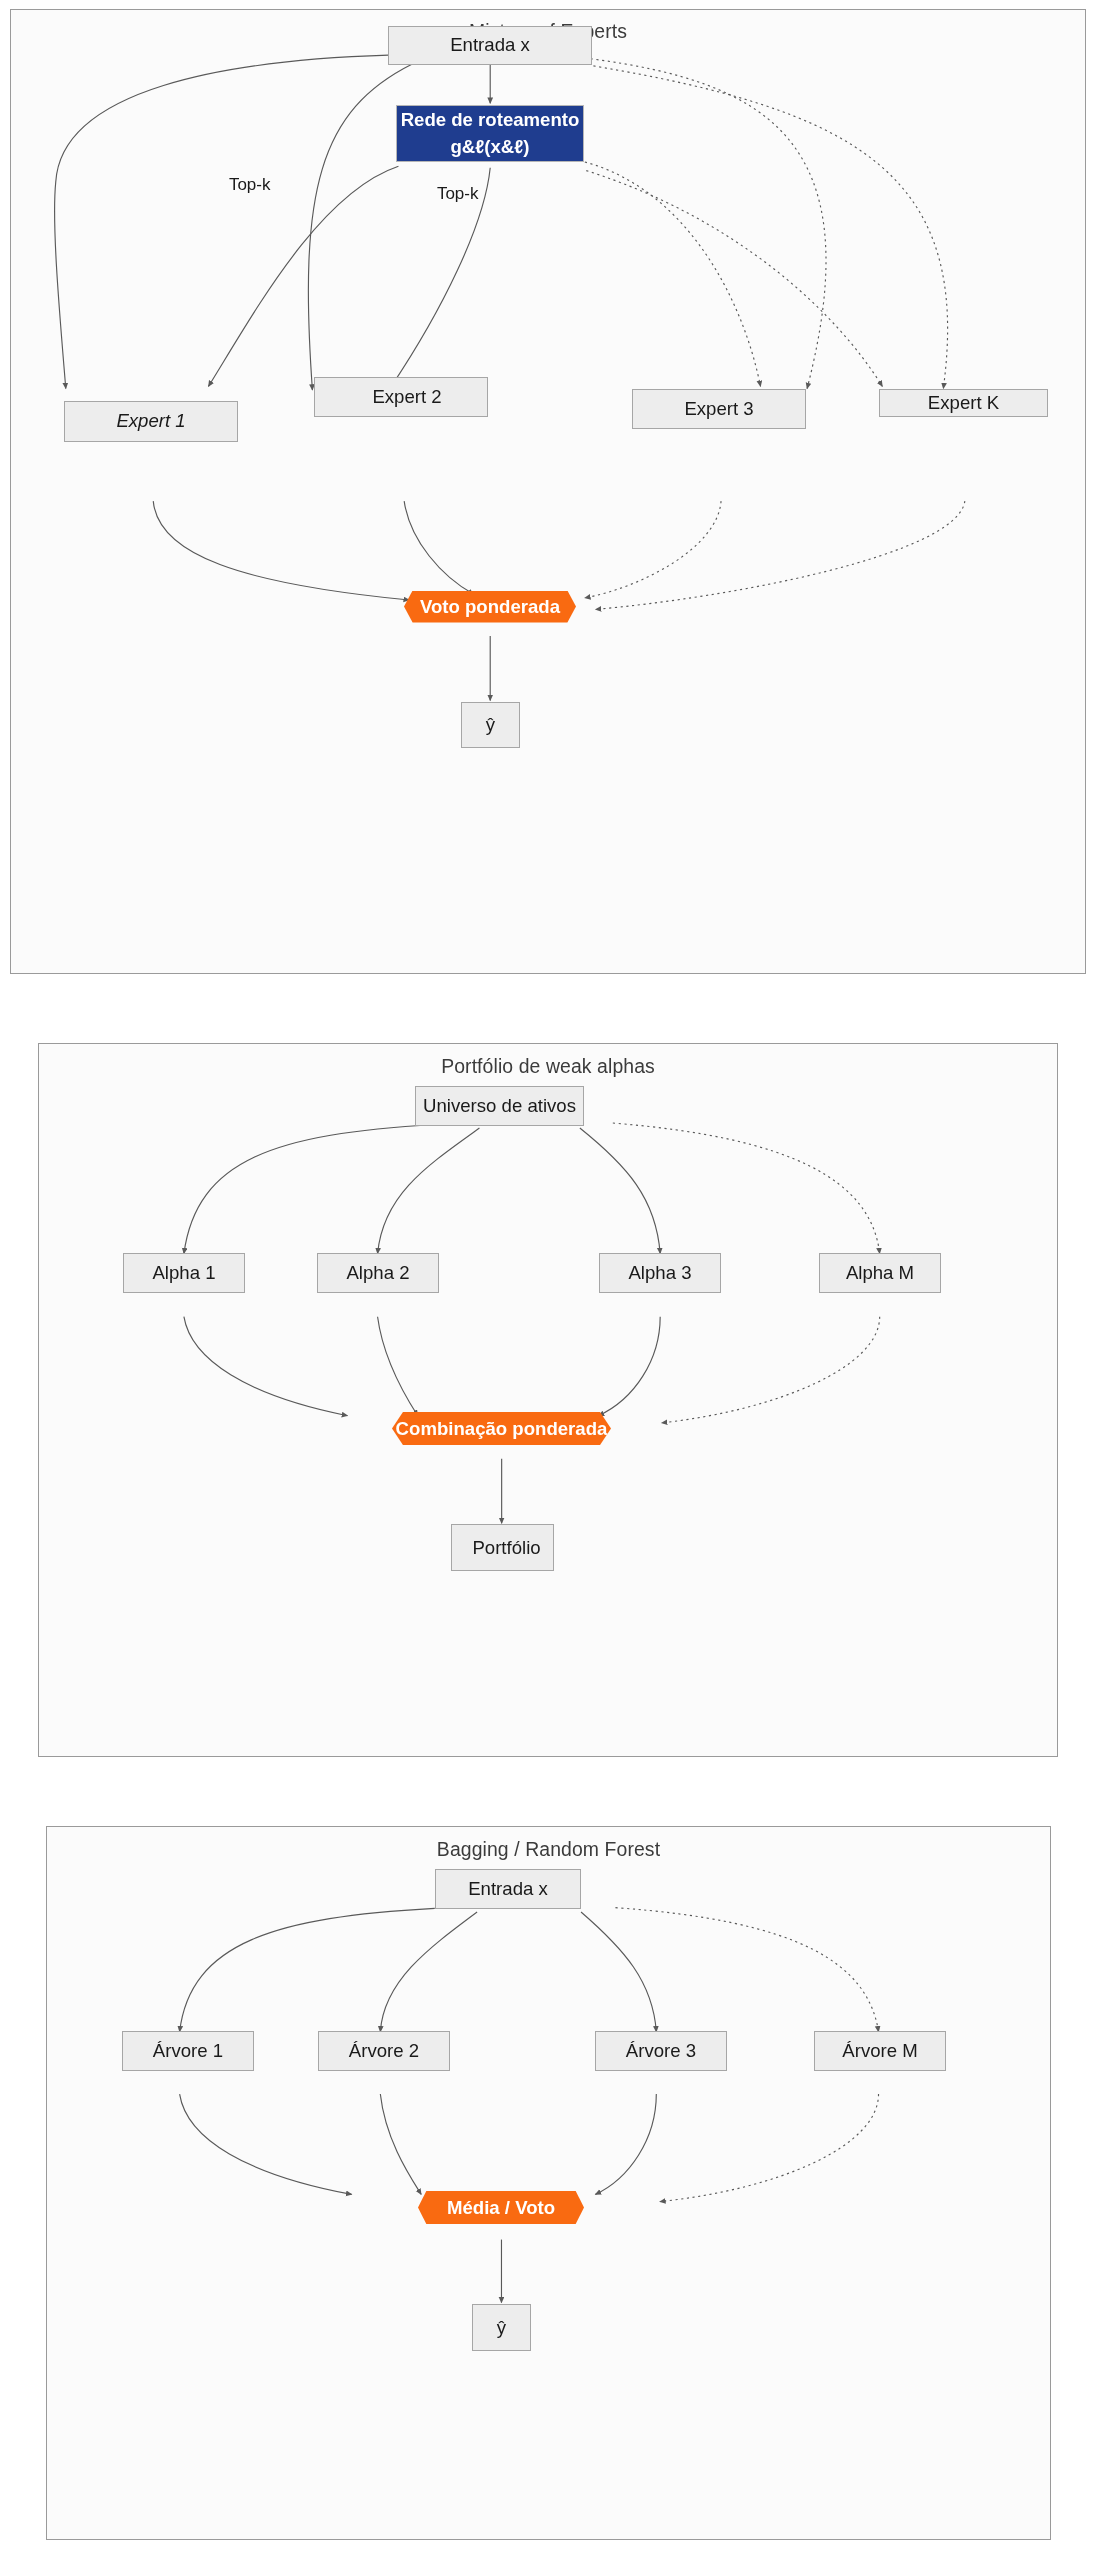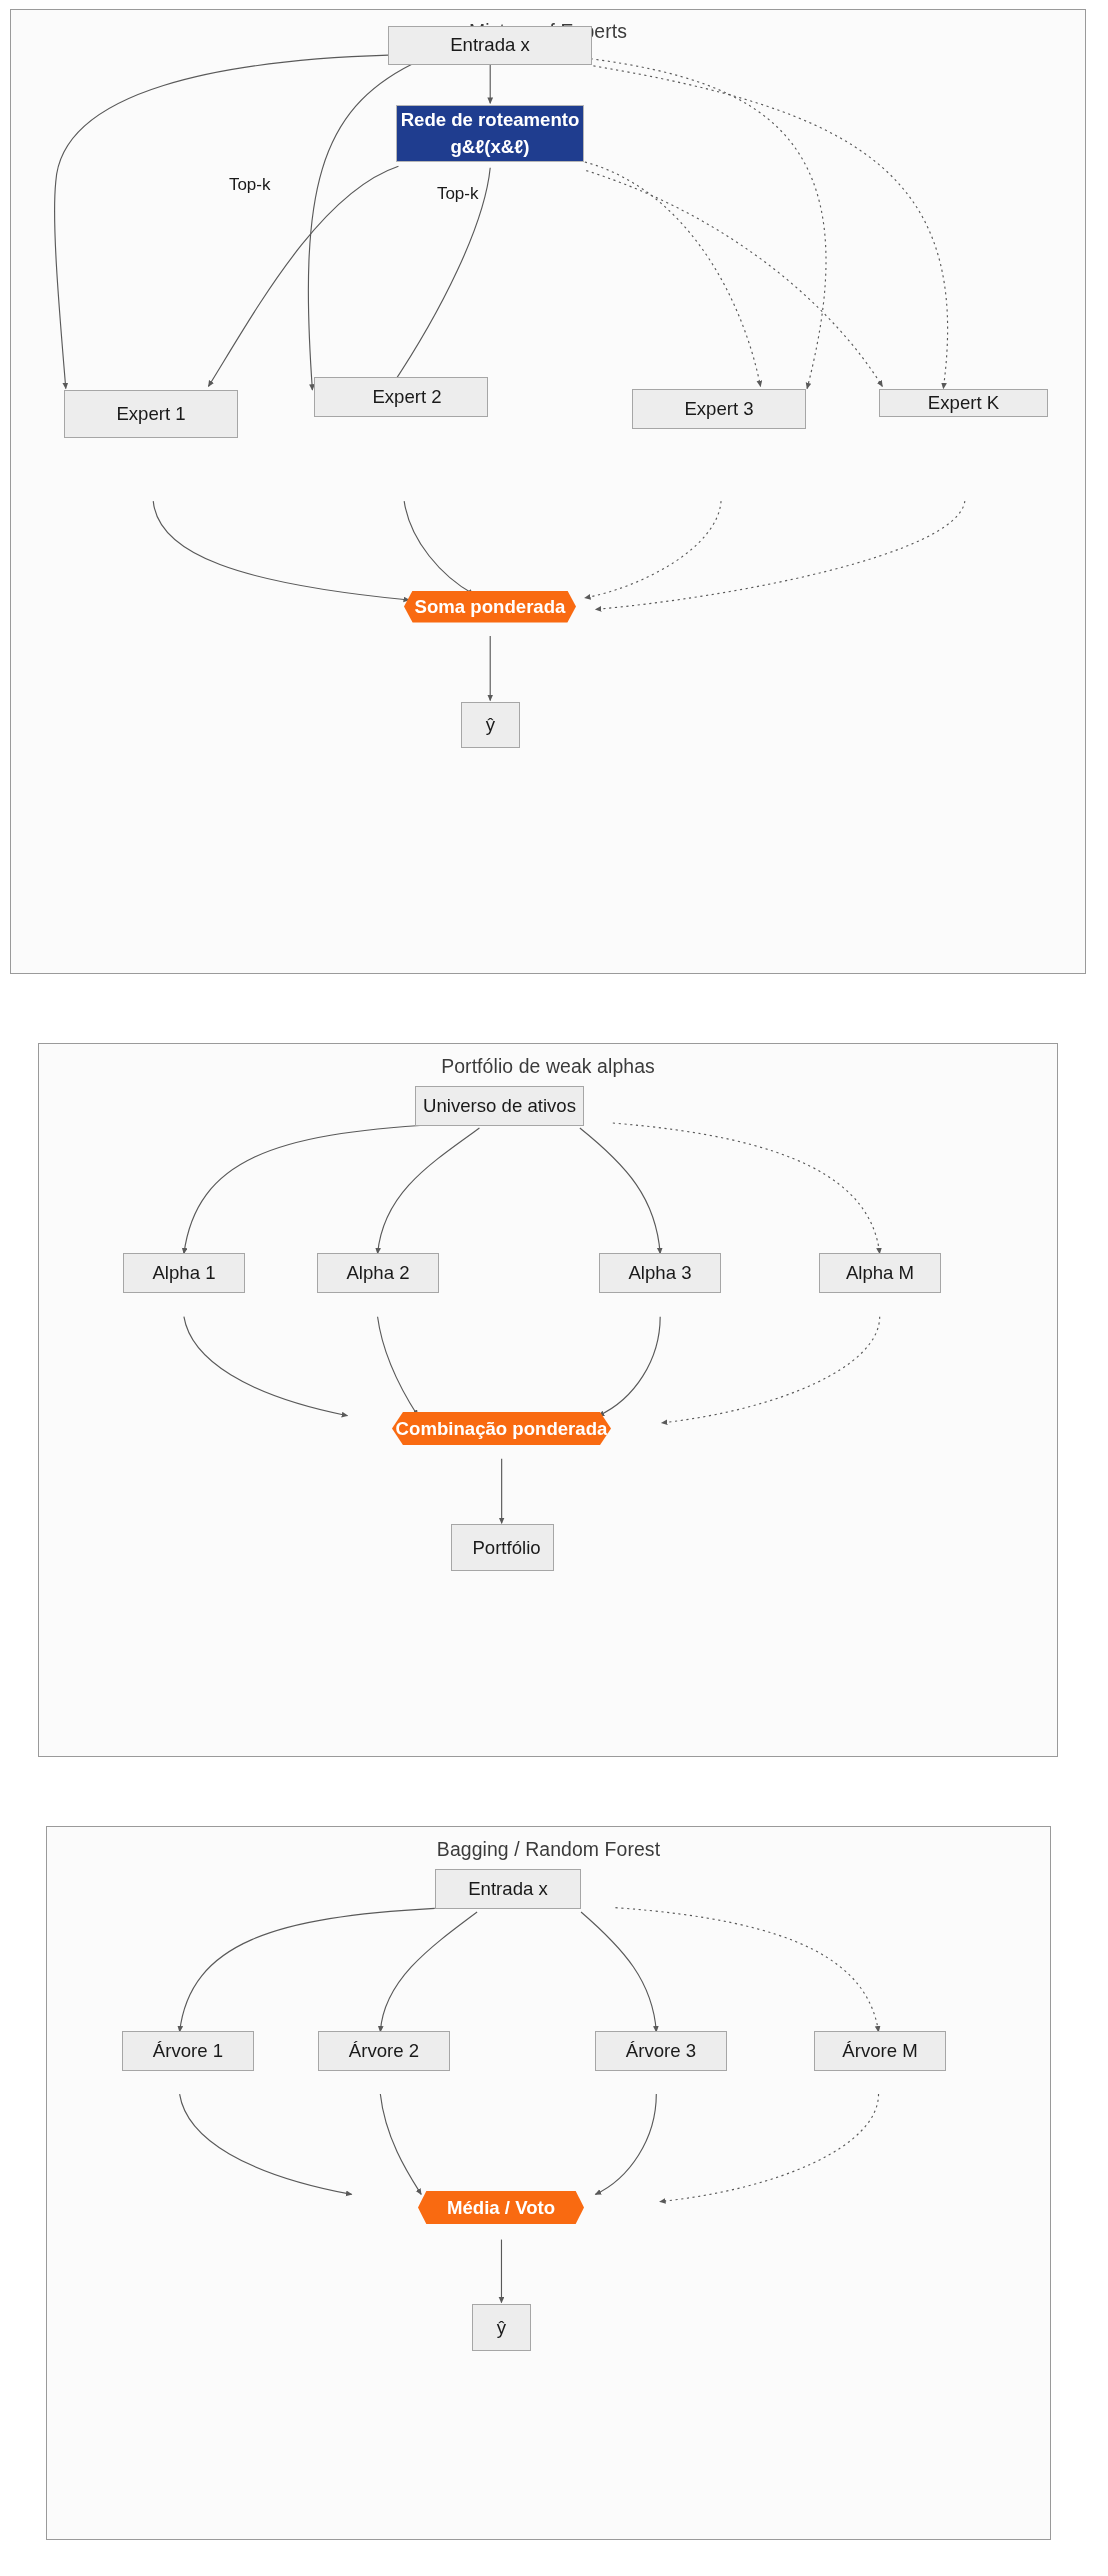--- a/index.html
+++ b/index.html
@@ -118,26 +118,26 @@
   <div class="nodebox" style="left:377px;top:16px;width:204px;height:39px;">Entrada x</div>
 
   <div class="router" style="left:385px;top:95px;width:188px;height:57px;">
     <span>Rede de roteamento</span>
     <span>g&amp;ℓ(x&amp;ℓ)</span>
   </div>
 
   <div class="edgelabel" style="left:215px;top:165px;">Top-k</div>
   <div class="edgelabel" style="left:423px;top:174px;">Top-k</div>
 
-  <div class="nodebox" style="left:53px;top:380px;width:174px;height:48px;">Expert 1</div>
+  <div class="nodebox" style="left:53px;top:391px;width:174px;height:41px;font-style:italic;">Expert 1</div>
   <div class="nodebox" style="left:303px;top:367px;width:174px;height:40px;padding-left:12px;">Expert 2</div>
   <div class="nodebox" style="left:621px;top:379px;width:174px;height:40px;">Expert 3</div>
   <div class="nodebox" style="left:868px;top:379px;width:169px;height:28px;">Expert K</div>
 
-  <div class="hex" style="left:393px;top:581px;width:172px;height:32px;">Soma ponderada</div>
+  <div class="hex" style="left:393px;top:581px;width:172px;height:32px;">Voto ponderada</div>
 
   <div class="nodebox" style="left:450px;top:692px;width:59px;height:46px;">ŷ</div>
 </div>
 
 <div class="panel" id="panel-alpha">
 
   <div class="panel-title">Portfólio de weak alphas</div>
 
   <svg width="1020" height="714" viewBox="0 0 1422 995">
     <g fill="none" stroke="#595959" stroke-width="1.6" marker-end="url(#ah)">

